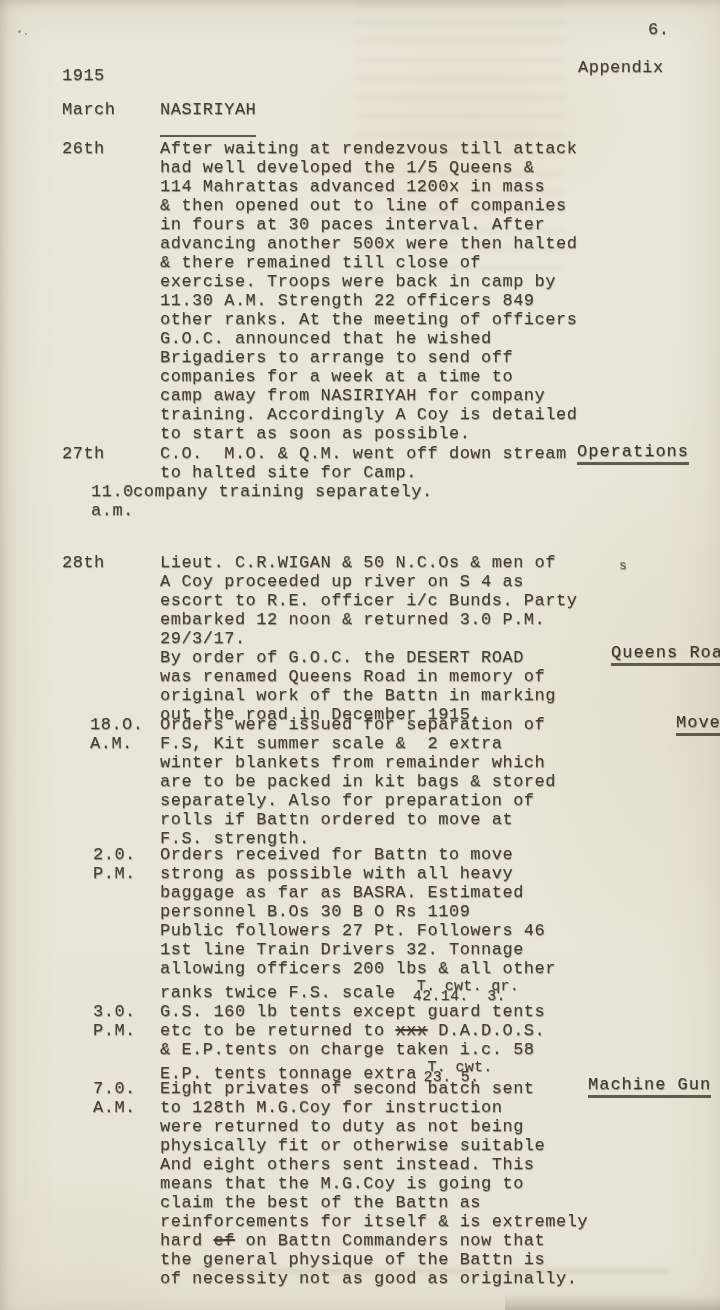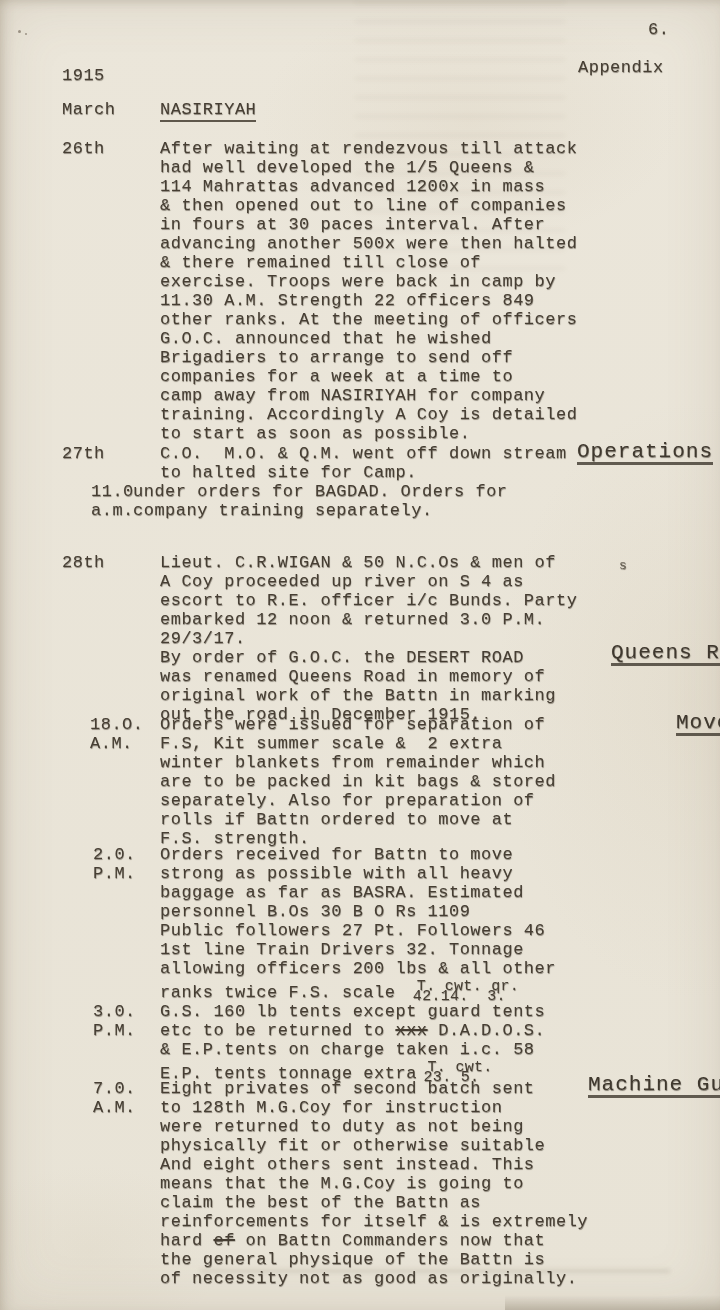--- a/index.html
+++ b/index.html
@@ -33,37 +33,37 @@
     position:absolute;left:200px;top:1269px;width:470px;height:4px;
     background:rgba(140,128,106,0.18);filter:blur(2px);
   }
   .speck{position:absolute;border-radius:50%;background:rgba(92,80,66,0.55);}
   .ink{
     color:#463e33;
     text-shadow:0.4px 0.5px 0.7px rgba(70,62,51,0.55);
     font-size:17px;line-height:19px;letter-spacing:0.5px;white-space:pre;
   }
   .hdr{position:absolute;}
-  .underlined{border-bottom:2px solid rgba(70,62,51,0.85);padding-bottom:1px;}
+  .underlined{border-bottom:2px solid rgba(70,62,51,0.85);padding-bottom:16px;}
   .row{position:absolute;left:0;right:0;}
   .gutter{position:absolute;top:0;}
   .gutter .line{white-space:pre;}
   .body{position:absolute;top:0;}
   .line{white-space:pre;}
   .strike{text-decoration:line-through;text-decoration-thickness:2px;}
   .stack{
     display:inline-block;vertical-align:baseline;
     font-size:15px;line-height:11px;letter-spacing:0.3px;
     transform:translateY(3px);
   }
   .stack div{white-space:pre;}
   .stack div + div{margin-top:-1px;margin-left:-4px;}
   .margin-note{
     position:absolute;color:#3f382e;
-    font-size:21px;line-height:20px;letter-spacing:1px;white-space:pre;
+    font-size:17px;line-height:20px;letter-spacing:1px;white-space:pre;
     text-shadow:0.5px 0.5px 0.8px rgba(63,56,46,0.6);
     border-bottom:3px solid rgba(63,56,46,0.8);padding-bottom:0px;
   }
   .stray{position:absolute;font-size:13px;color:rgba(70,62,51,0.8);}
 </style>
 </head>
 <body>
 
 <div class="paper"></div>
 <div class="bleed"></div>
@@ -82,21 +82,21 @@
     <div class="row" style="top: 139px;">
       <div class="gutter ink" style="left: 62px;"><div class="line">26th</div></div>
       <div class="body ink" style="left: 160px;"><div class="line">After waiting at rendezvous till attack</div><div class="line">had well developed the 1/5 Queens &amp;</div><div class="line">114 Mahrattas advanced 1200x in mass</div><div class="line">&amp; then opened out to line of companies</div><div class="line">in fours at 30 paces interval. After</div><div class="line">advancing another 500x were then halted</div><div class="line">&amp; there remained till close of</div><div class="line">exercise. Troops were back in camp by</div><div class="line">11.30 A.M. Strength 22 officers 849</div><div class="line">other ranks. At the meeting of officers</div><div class="line">G.O.C. announced that he wished</div><div class="line">Brigadiers to arrange to send off</div><div class="line">companies for a week at a time to</div><div class="line">camp away from NASIRIYAH for company</div><div class="line">training. Accordingly A Coy is detailed</div><div class="line">to start as soon as possible.</div></div>
     </div>
     <div class="row" style="top: 444px;">
       <div class="gutter ink" style="left: 62px;"><div class="line">27th</div></div>
       <div class="body ink" style="left: 160px;"><div class="line">C.O.  M.O. &amp; Q.M. went off down stream</div><div class="line">to halted site for Camp.</div></div>
     </div>
     <div class="row" style="top: 482px;">
       <div class="gutter ink" style="left: 91px;"><div class="line">11.0</div><div class="line">a.m.</div></div>
-      <div class="body ink" style="left: 133px;"><div class="line">under orders for BAGDAD. Orders for</div><div class="line">company training separately.</div></div>
+      <div class="body ink" style="left: 133px;"><div class="line">company training separately.</div></div>
     </div>
     <div class="row" style="top: 553px;">
       <div class="gutter ink" style="left: 62px;"><div class="line">28th</div></div>
       <div class="body ink" style="left: 160px;"><div class="line">Lieut. C.R.WIGAN &amp; 50 N.C.Os &amp; men of</div><div class="line">A Coy proceeded up river on S 4 as</div><div class="line">escort to R.E. officer i/c Bunds. Party</div><div class="line">embarked 12 noon &amp; returned 3.0 P.M.</div><div class="line">29/3/17.</div><div class="line">By order of G.O.C. the DESERT ROAD</div><div class="line">was renamed Queens Road in memory of</div><div class="line">original work of the Battn in marking</div><div class="line">out the road in December 1915.</div></div>
     </div>
     <div class="row" style="top: 715px;">
       <div class="gutter ink" style="left: 90px;"><div class="line">18.O.</div><div class="line">A.M.</div></div>
       <div class="body ink" style="left: 160px;"><div class="line">Orders were issued for separation of</div><div class="line">F.S, Kit summer scale &amp;  2 extra</div><div class="line">winter blankets from remainder which</div><div class="line">are to be packed in kit bags &amp; stored</div><div class="line">separately. Also for preparation of</div><div class="line">rolls if Battn ordered to move at</div><div class="line">F.S. strength.</div></div>
     </div>
     <div class="row" style="top: 845px;">

